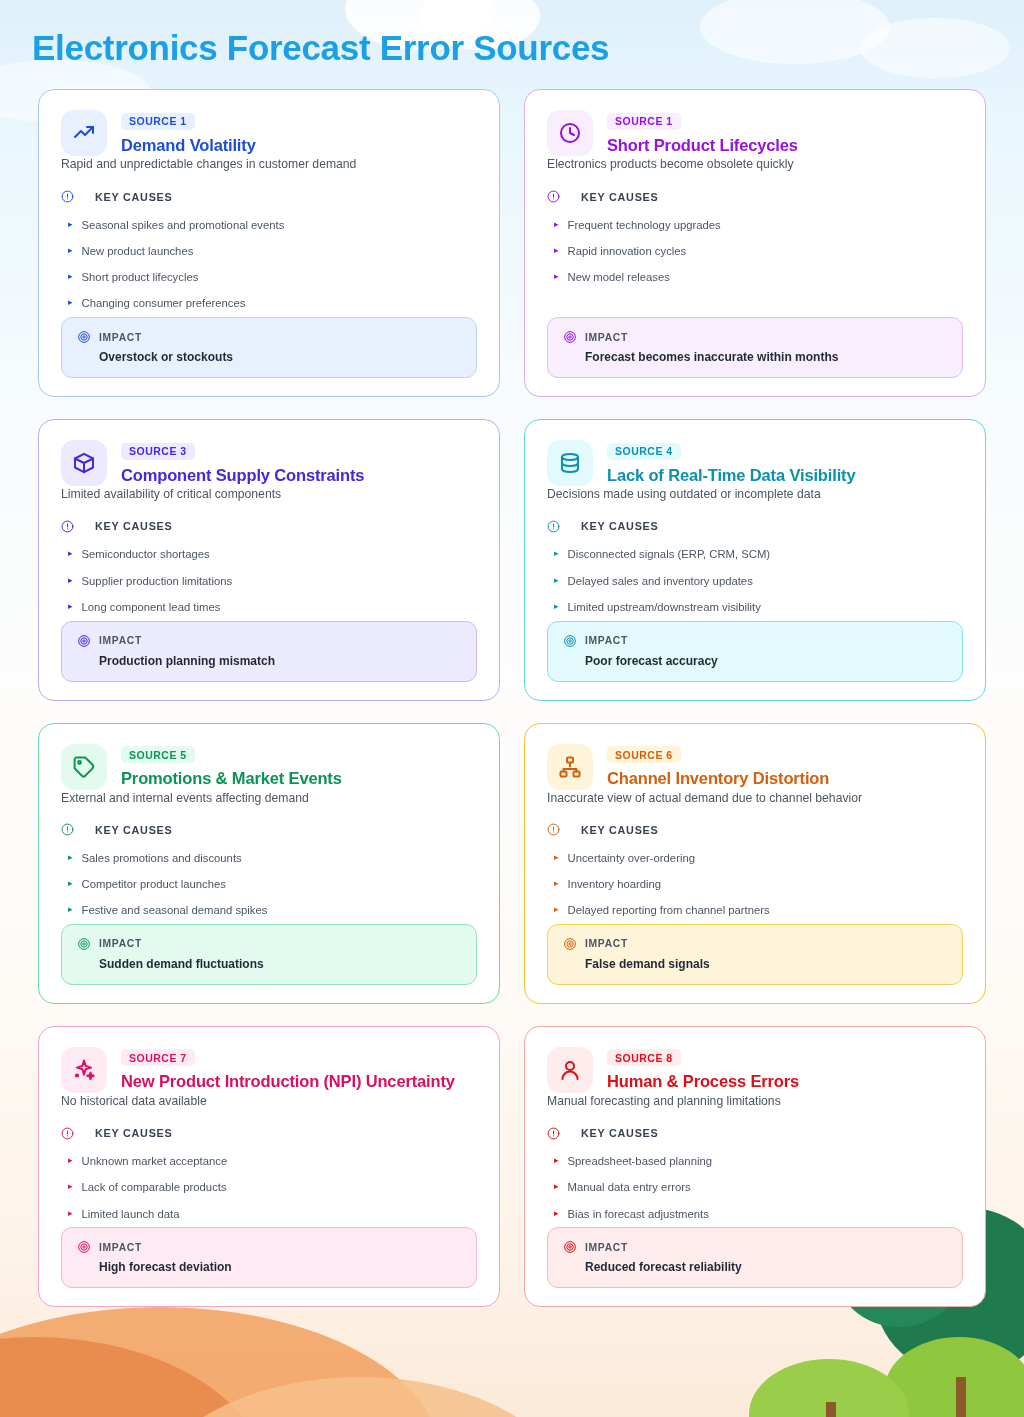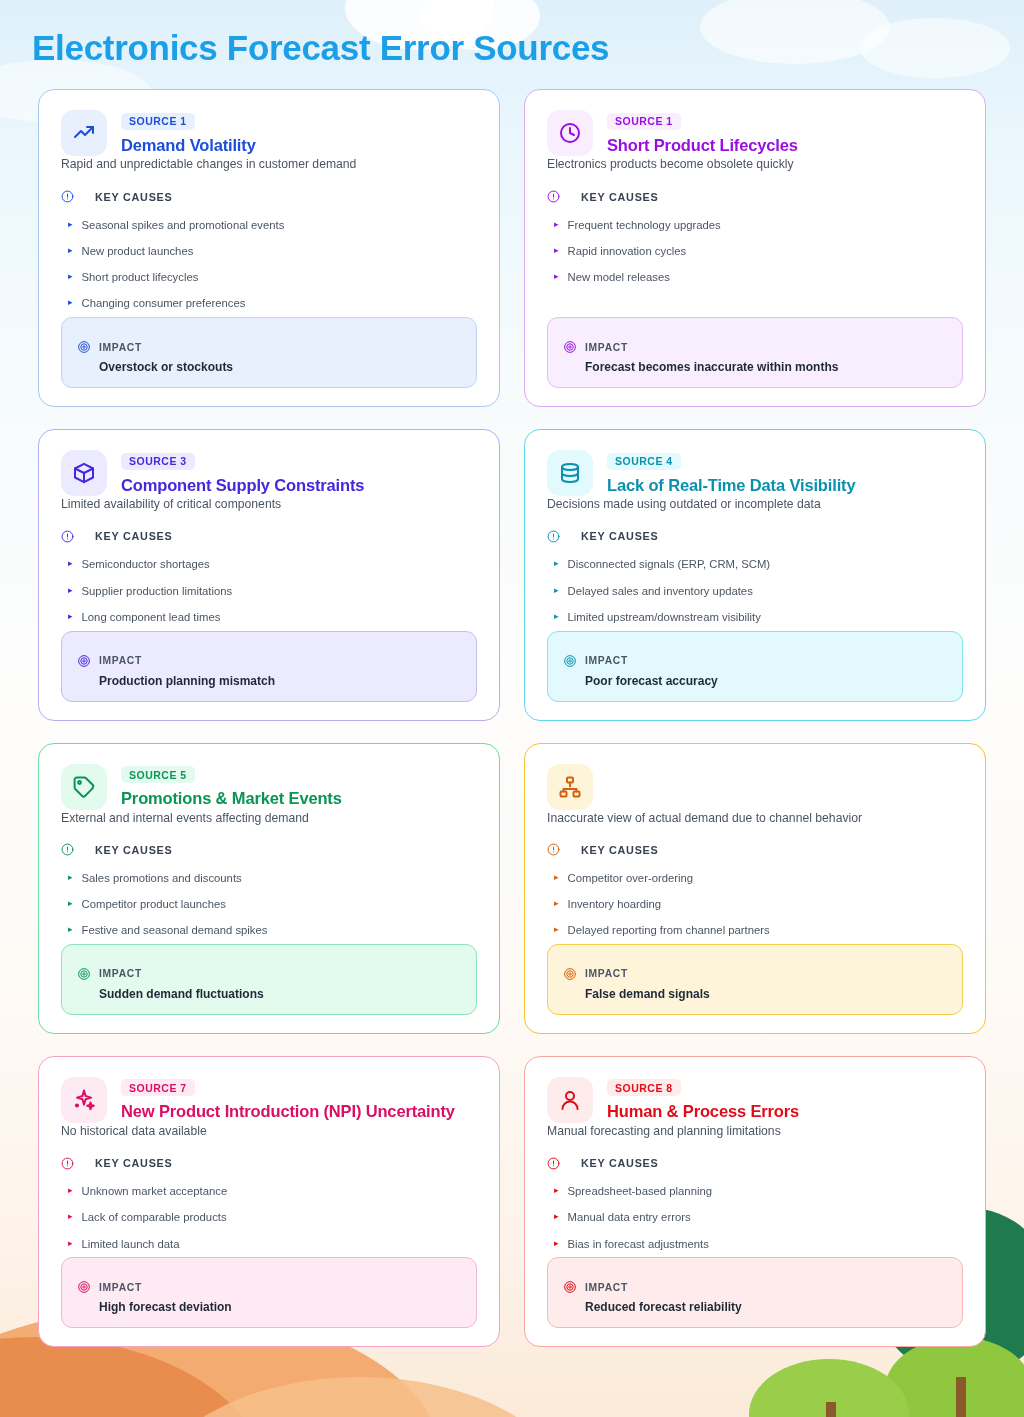--- a/index.html
+++ b/index.html
@@ -72,21 +72,21 @@
   .causes li {
     display:flex; align-items:flex-start; gap:9px;
     font-size:11.3px; color:#4b5563; padding:5.5px 0 5.5px 7px; line-height:1.35;
   }
   .bullet { color:var(--accent); font-size:9px; line-height:1.55; flex:0 0 auto; }
 
   .impact {
     margin-top:auto; background:var(--tint); border:1.3px solid var(--impact-border);
     border-radius:11px; padding:12px 15px 13px;
   }
-  .impact-head { display:flex; align-items:center; gap:8px;margin-top:10px; }
+  .impact-head { display:flex; align-items:center; gap:8px; }
   .impact-head svg { width:14px; height:14px; stroke:var(--accent); fill:none; stroke-width:1.7; }
   .impact-label { font-size:10.3px; font-weight:bold; color:#4b5563; letter-spacing:.7px; }
   .impact-text { margin-top:6px; margin-left:22px; font-size:12px; font-weight:bold; color:#1f2937; }
 </style>
 </head>
 <body>
 
 <div class="bg">
   <div class="cloud" style="left:345px;top:-34px;width:150px;height:84px;"></div>
   <div class="cloud" style="left:420px;top:-18px;width:120px;height:68px;"></div>
@@ -347,34 +347,35 @@
     <div class="card" style="--accent: #d2600c; --tint: #fdf4d9; --accent-border: #f5c430; --impact-border: #f7cf4e;">
       <div class="card-head">
         <div class="icon-box">
           <svg viewBox="0 0 24 24">
             <rect x="9" y="2.5" width="6" height="5" rx="1"></rect>
             <rect x="2.5" y="16.5" width="6" height="5" rx="1"></rect>
             <rect x="15.5" y="16.5" width="6" height="5" rx="1"></rect>
             <path d="M12 7.5v4M5.5 16.5v-2.5h13v2.5"></path>
           </svg>
         </div>
+        <div class="head-text"><span class="source-badge">SOURCE 6</span><div class="card-title">Channel Inventory Distortion</div></div>
       </div>
       <div class="card-desc">Inaccurate view of actual demand due to channel behavior</div>
       <div class="kc-head">
         <svg viewBox="0 0 24 24">
           <circle cx="12" cy="12" r="10"></circle>
           <line x1="12" y1="7.5" x2="12" y2="13"></line>
           <line x1="12" y1="16.4" x2="12" y2="16.5"></line>
         </svg>
         <span class="kc-label">KEY CAUSES</span>
       </div>
       <ul class="causes">
         <li>
           <span class="bullet">▸</span>
-          <span>Competitor over-ordering</span>
+          <span>Uncertainty over-ordering</span>
         </li>
         <li>
           <span class="bullet">▸</span>
           <span>Inventory hoarding</span>
         </li>
         <li>
           <span class="bullet">▸</span>
           <span>Delayed reporting from channel partners</span>
         </li>
       </ul>

